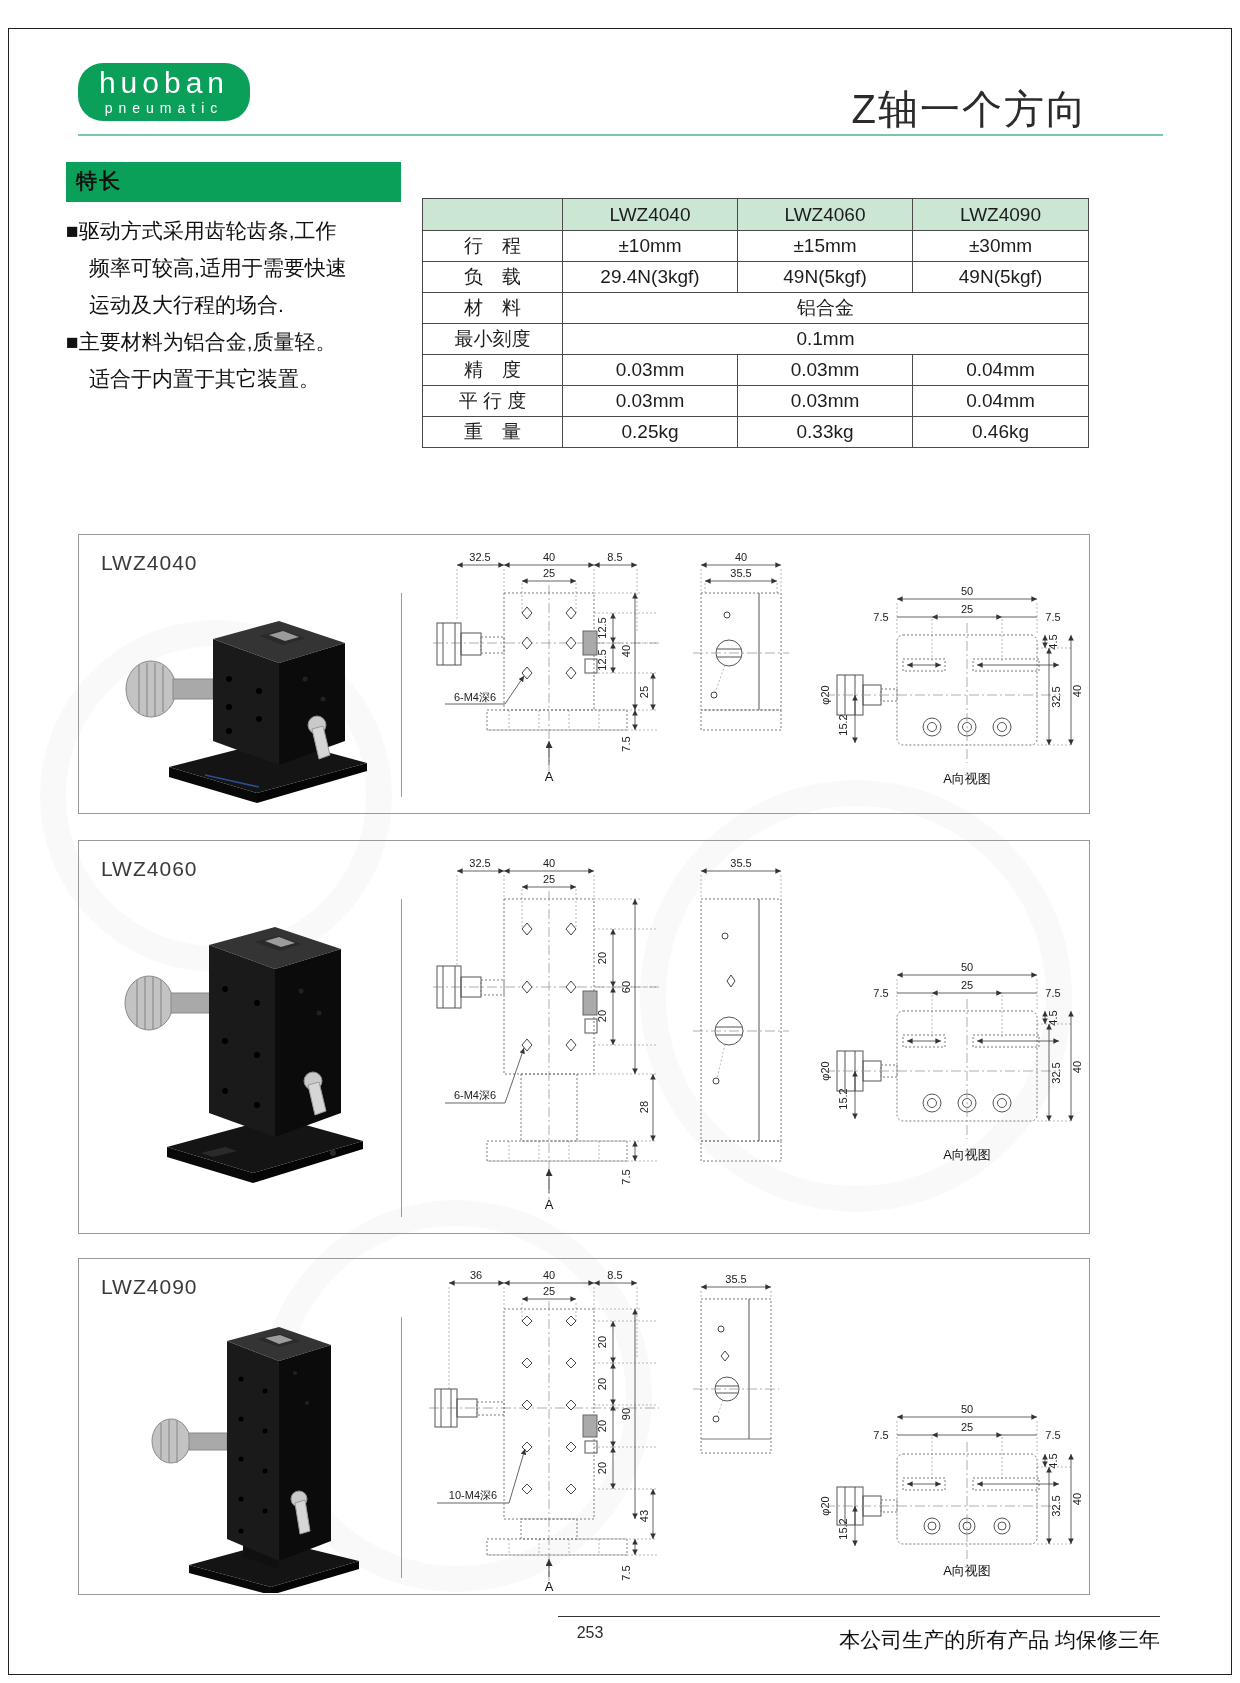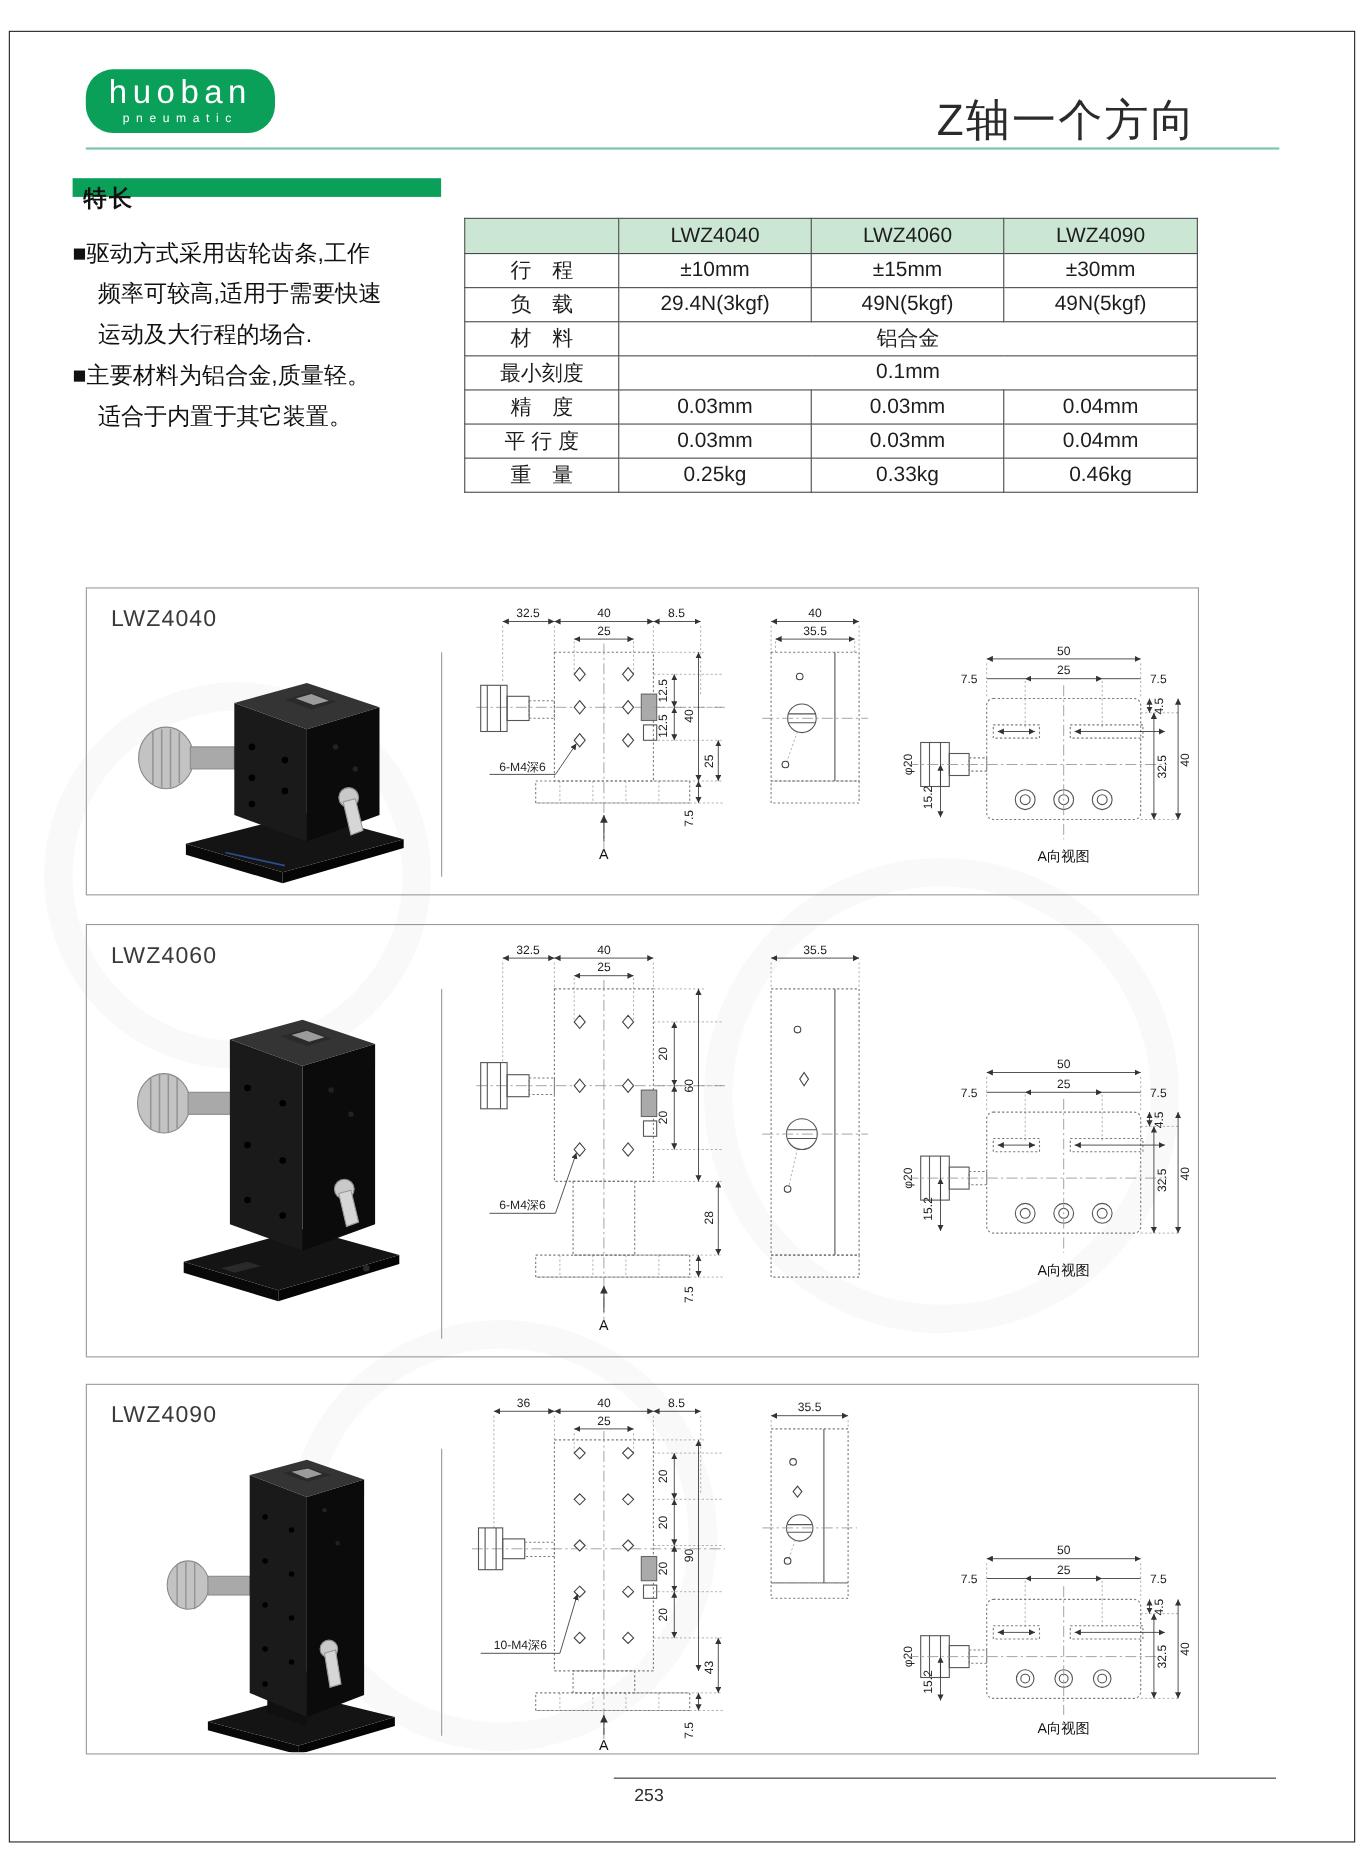--- a/index.html
+++ b/index.html
@@ -3,25 +3,25 @@
 <meta charset="utf-8">
 <style>
   html,body{margin:0;padding:0;background:#e8e8e8;}
   .page{position:relative;width:1240px;height:1683px;background:#fff;margin:0 auto;
         font-family:"Liberation Sans","DejaVu Sans",sans-serif;color:#222;overflow:hidden;}
   .frame{position:absolute;left:8px;top:28px;right:8px;bottom:8px;border:1px solid #222;pointer-events:none;}
   
   .logo{position:absolute;left:78px;top:63px;width:172px;height:58px;background:#0aa05a;
         display:flex;flex-direction:column;align-items:center;justify-content:center;border-radius:25px;}
   .logo .l1{color:#fff;font-size:30px;letter-spacing:5px;line-height:30px;}
-  .logo .l2{color:#fff;font-size:11px;letter-spacing:6px;margin-top:2px;}
+  .logo .l2{color:#fff;font-size:14px;letter-spacing:6px;margin-top:2px;}
   .page-title{position:absolute;right:152px;top:82px;font-size:40px;color:#2b2b2b;letter-spacing:2px;}
   .hrule{position:absolute;left:78px;top:134px;width:1085px;height:2px;background:#7cc7a8;}
   
-  .bar{position:absolute;left:78px;width:1010px;height:17px;background:#0aa05a;color:#fff;
+  .bar{position:absolute;left:78px;width:1010px;height:40px;background:#0aa05a;color:#fff;
        font-size:19px;font-weight:bold;line-height:28px;padding-left:10px;box-sizing:border-box;letter-spacing:2px;}
   .bar.features{top:162px;}
   .bar.dims{top:470px;height:30px;line-height:30px;}
   
   .features{position:absolute;left:66px;top:212px;width:335px;font-size:21px;line-height:37px;color:#111;}
   .features .ln{padding-left:23px;}
   .features .ln.first{padding-left:0;}
   
   table.spec{position:absolute;left:422px;top:198px;width:666px;border-collapse:collapse;table-layout:fixed;}
   table.spec th,table.spec td{border:1px solid #4a4a4a;text-align:center;font-weight:normal;
@@ -517,13 +517,14 @@
         <text class="dt" transform="rotate(-90 651 247)" x="651" y="247">32.5</text>
         <line class="dl" x1="662" y1="195" x2="662" y2="285" marker-start="url(#ar3)" marker-end="url(#ar3)"></line>
         <text class="dt" transform="rotate(-90 672 240)" x="672" y="240">40</text>
         <text class="dtb" x="558" y="316">A向视图</text>
       </g>
     </svg>
   </div>
 
   <div class="fline"></div>
   <div class="fpage">253</div>
+  <div class="fwarr">本公司生产的所有产品  均保修三年</div>
 </div>
 
 </body></html>

